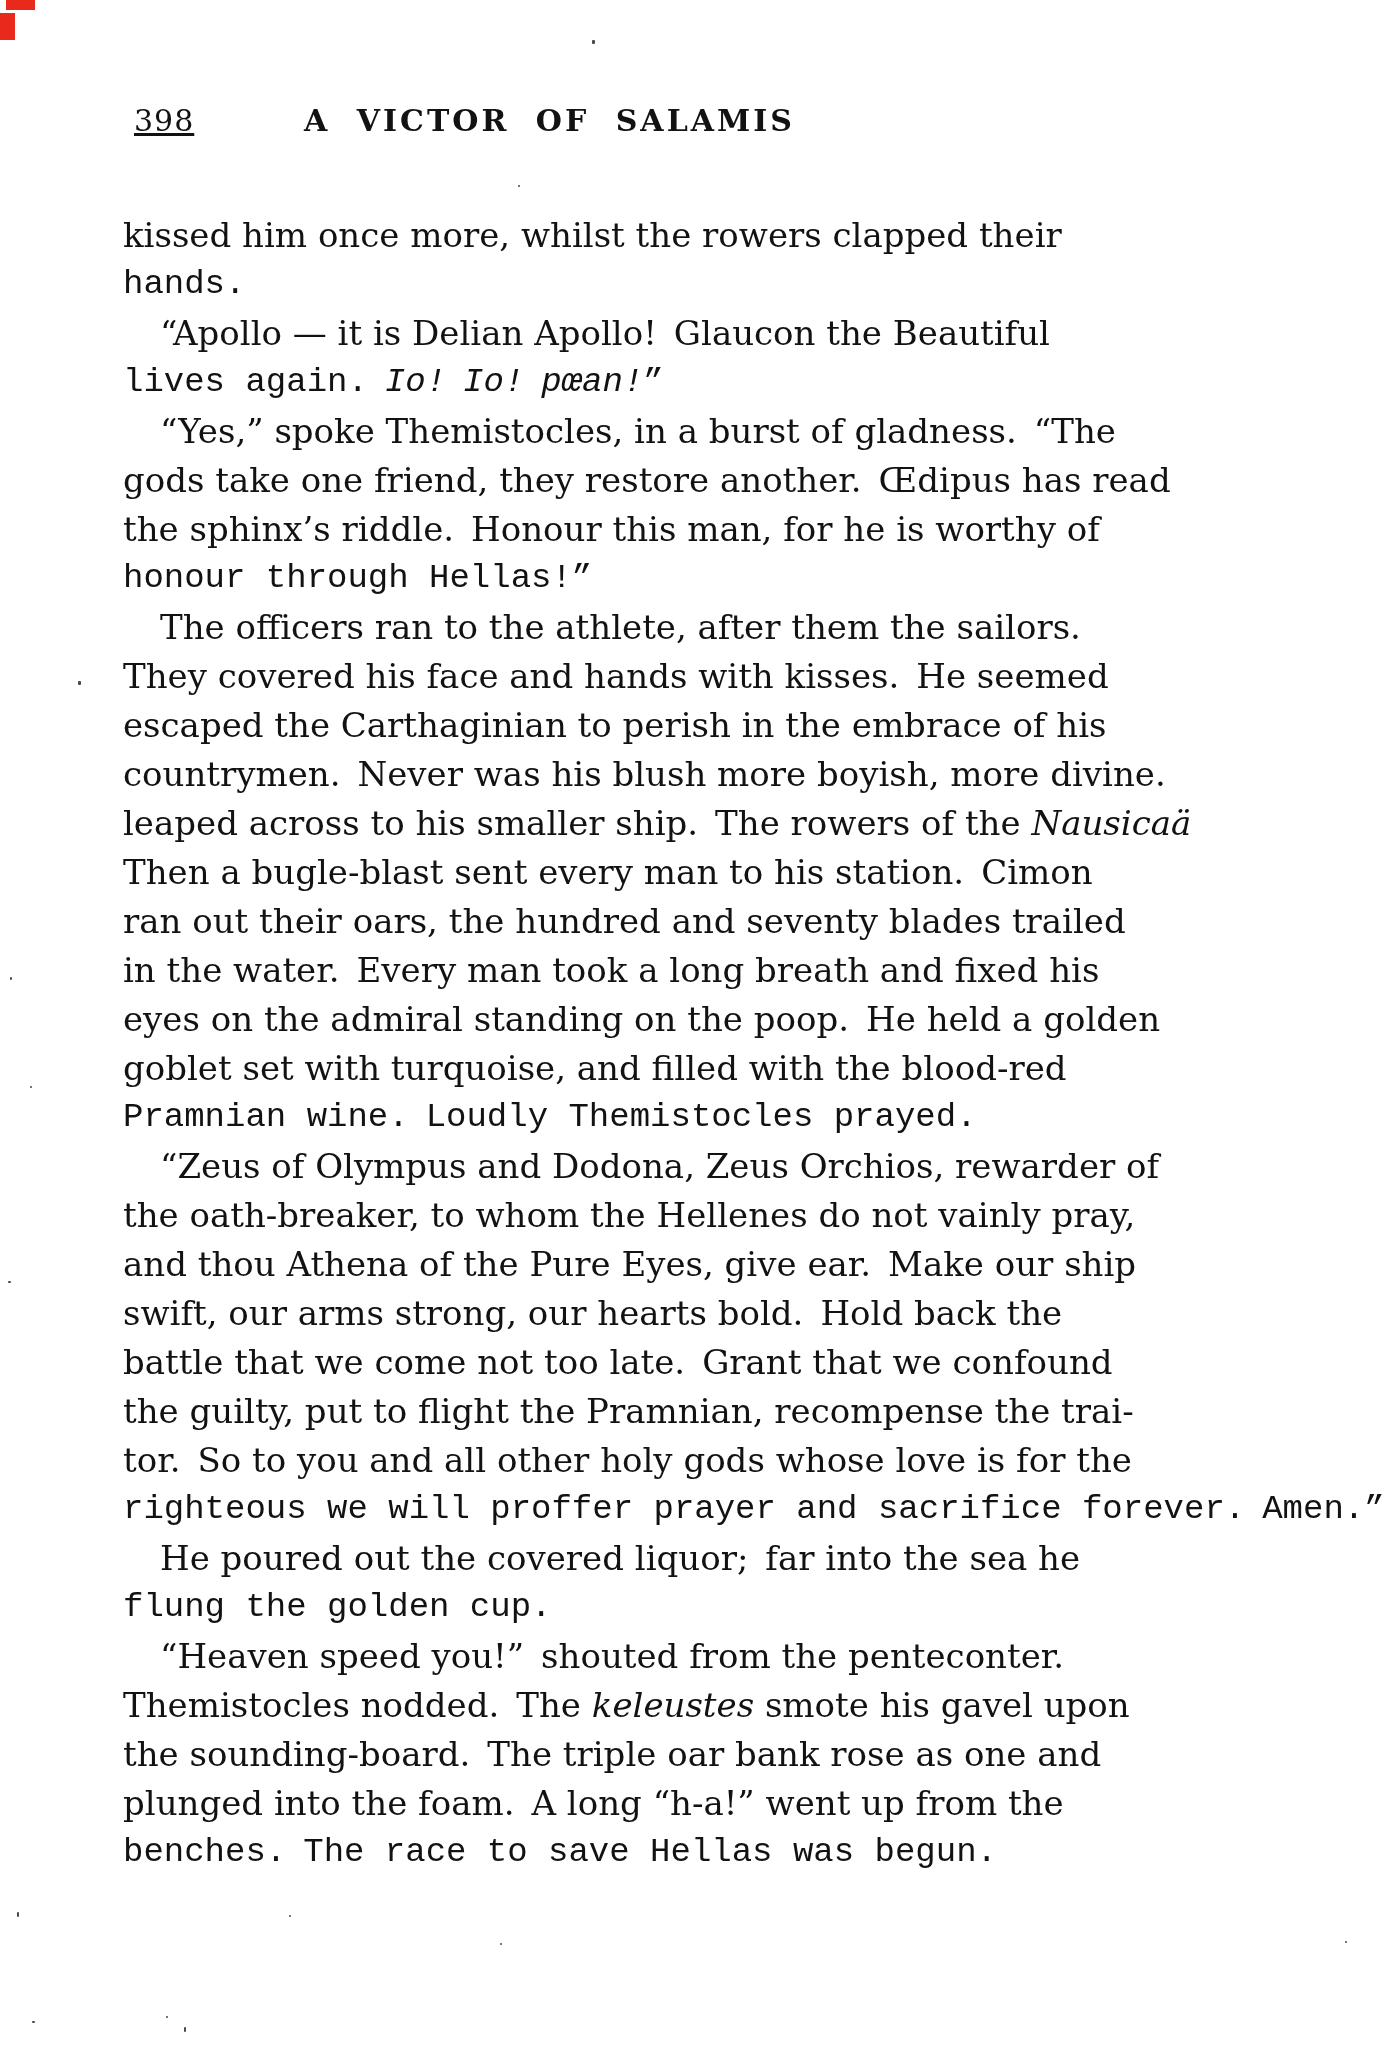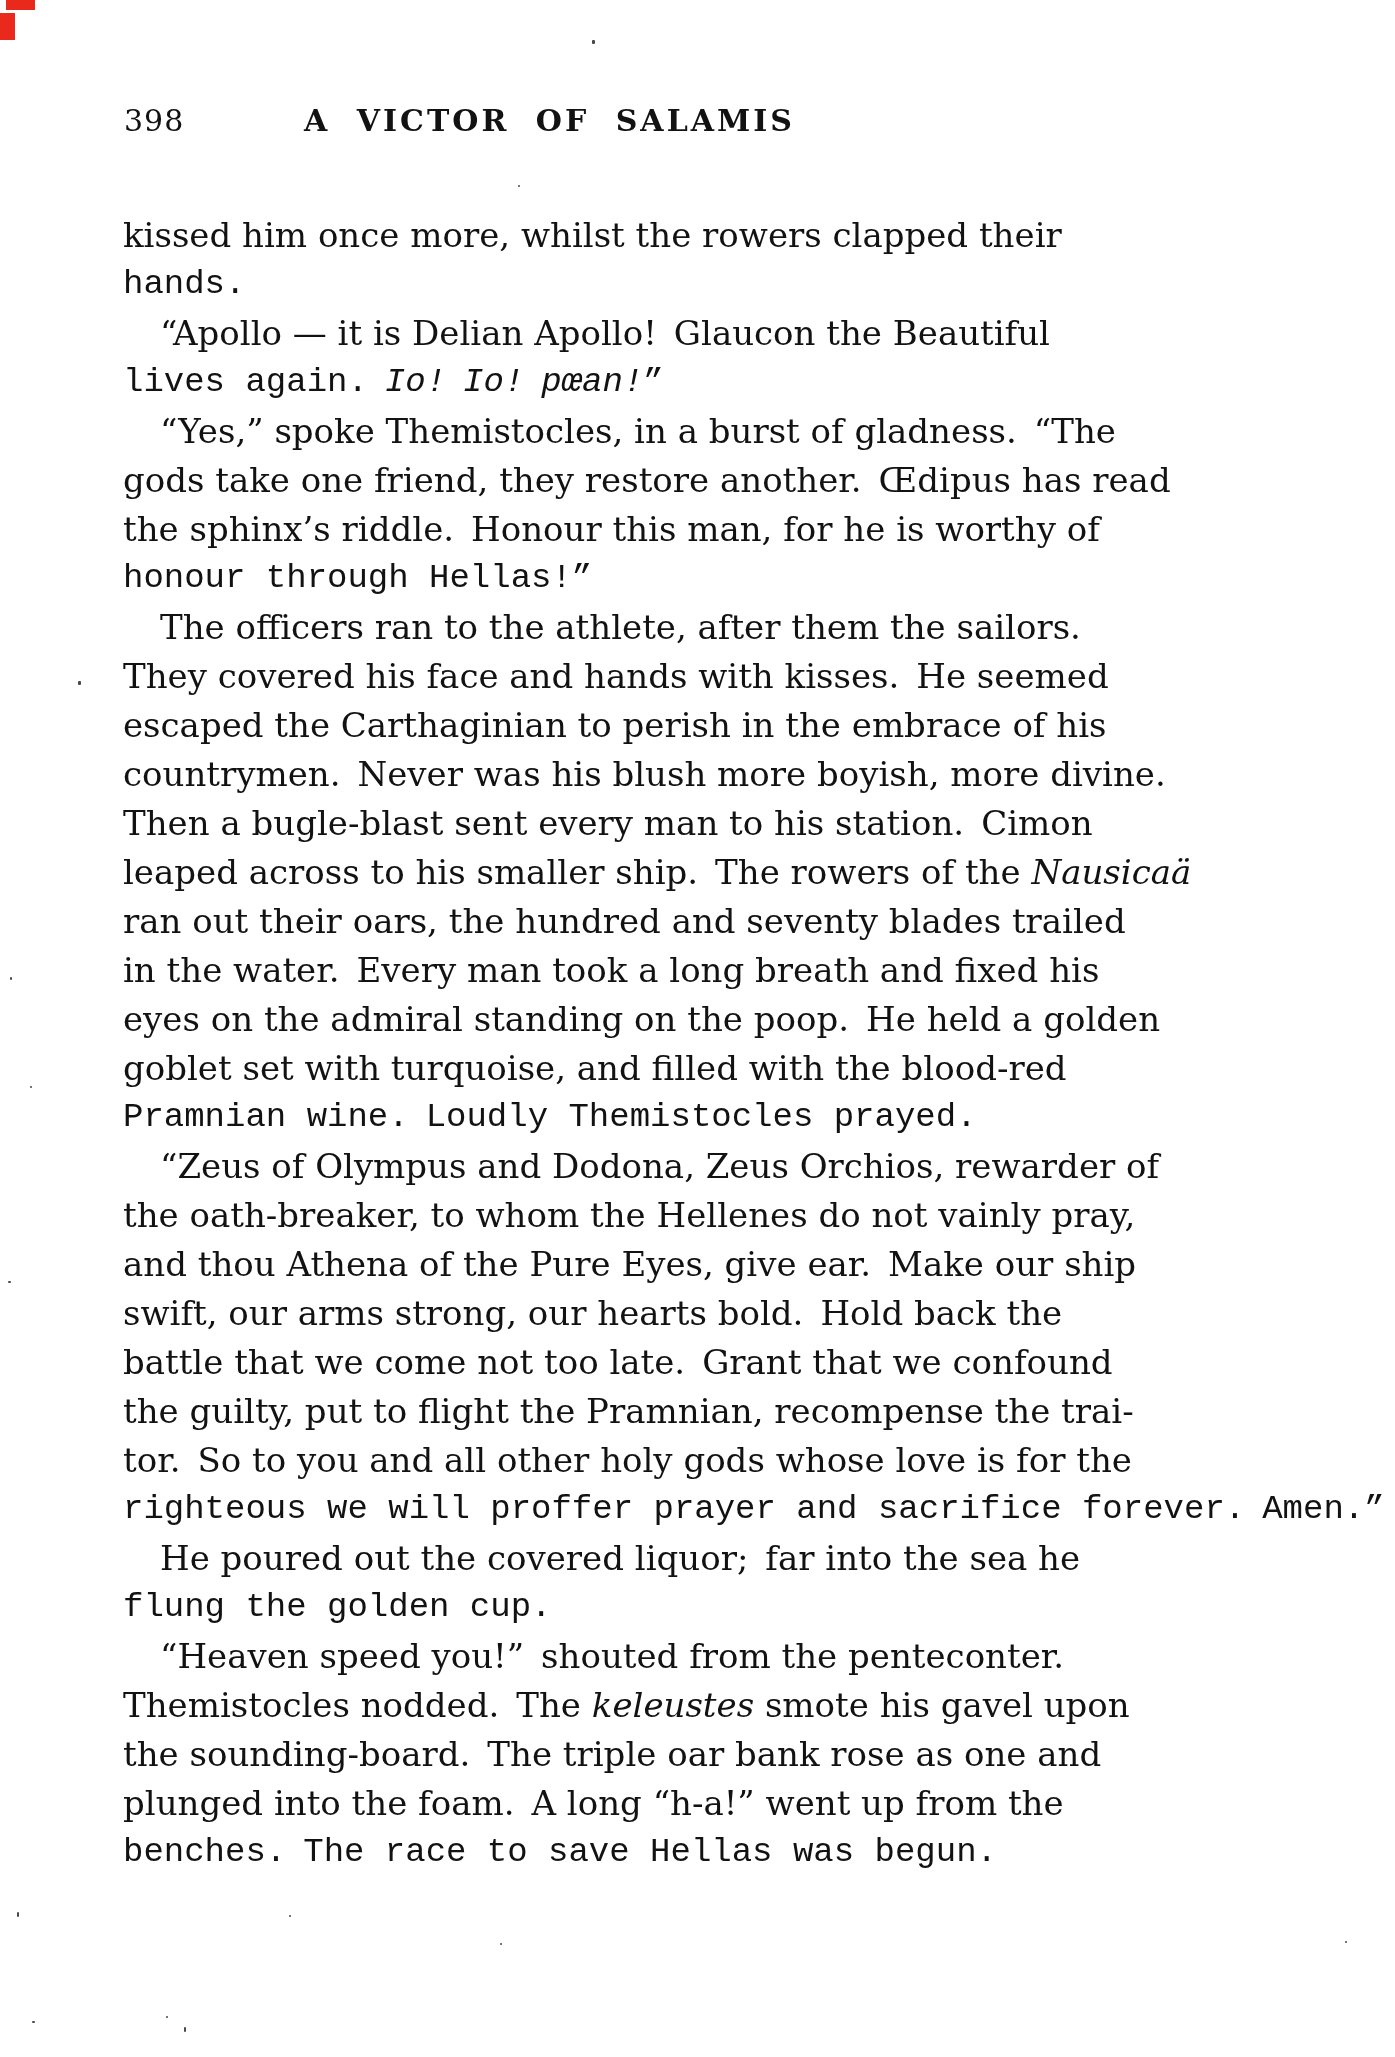--- a/index.html
+++ b/index.html
@@ -11,22 +11,22 @@
     color:#121212;
     font-family:"DejaVu Serif","Liberation Serif",serif;
     overflow:hidden;
   }
   .header {
     position:absolute;
     top:103px; left:123px; width:853px;
     height:40px;
   }
   .pagenum {
-    position:absolute; left:1px; top:0;
-    font-size:30px; letter-spacing:1px;
+    position:absolute; left:11px; top:0;
+    font-size:30px; letter-spacing:1px;text-decoration:underline;
   }
   .running-title {
     text-align:center;
     font-size:30px; font-weight:bold;
     letter-spacing:3px; word-spacing:13px;
     white-space:nowrap;
   }
   .body-text {
     position:absolute;
     top:211px; left:123px; width:853px;
@@ -59,22 +59,22 @@
       <div class="line pstart"><span>“Apollo — it is Delian Apollo! Glaucon the Beautiful</span></div>
       <div class="line plast"><span>lives again. </span><em>Io! Io! pœan!</em><span>”</span></div>
       <div class="line pstart"><span>“Yes,” spoke Themistocles, in a burst of gladness. “The</span></div>
       <div class="line"><span>gods take one friend, they restore another. Œdipus has read</span></div>
       <div class="line"><span>the sphinx’s riddle. Honour this man, for he is worthy of</span></div>
       <div class="line plast"><span>honour through Hellas!”</span></div>
       <div class="line pstart"><span>The officers ran to the athlete, after them the sailors.</span></div>
       <div class="line"><span>They covered his face and hands with kisses. He seemed</span></div>
       <div class="line"><span>escaped the Carthaginian to perish in the embrace of his</span></div>
       <div class="line"><span>countrymen. Never was his blush more boyish, more divine.</span></div>
+      <div class="line"><span>leaped across to his smaller ship. The rowers of the </span><em>Nausicaä</em></div>
       <div class="line"><span>Then a bugle-blast sent every man to his station. Cimon</span></div>
-      <div class="line"><span>leaped across to his smaller ship. The rowers of the </span><em>Nausicaä</em></div>
       <div class="line"><span>ran out their oars, the hundred and seventy blades trailed</span></div>
       <div class="line"><span>in the water. Every man took a long breath and fixed his</span></div>
       <div class="line"><span>eyes on the admiral standing on the poop. He held a golden</span></div>
       <div class="line"><span>goblet set with turquoise, and filled with the blood-red</span></div>
       <div class="line plast"><span>Pramnian wine. Loudly Themistocles prayed.</span></div>
       <div class="line pstart"><span>“Zeus of Olympus and Dodona, Zeus Orchios, rewarder of</span></div>
       <div class="line"><span>the oath-breaker, to whom the Hellenes do not vainly pray,</span></div>
       <div class="line"><span>and thou Athena of the Pure Eyes, give ear. Make our ship</span></div>
       <div class="line"><span>swift, our arms strong, our hearts bold. Hold back the</span></div>
       <div class="line"><span>battle that we come not too late. Grant that we confound</span></div>

